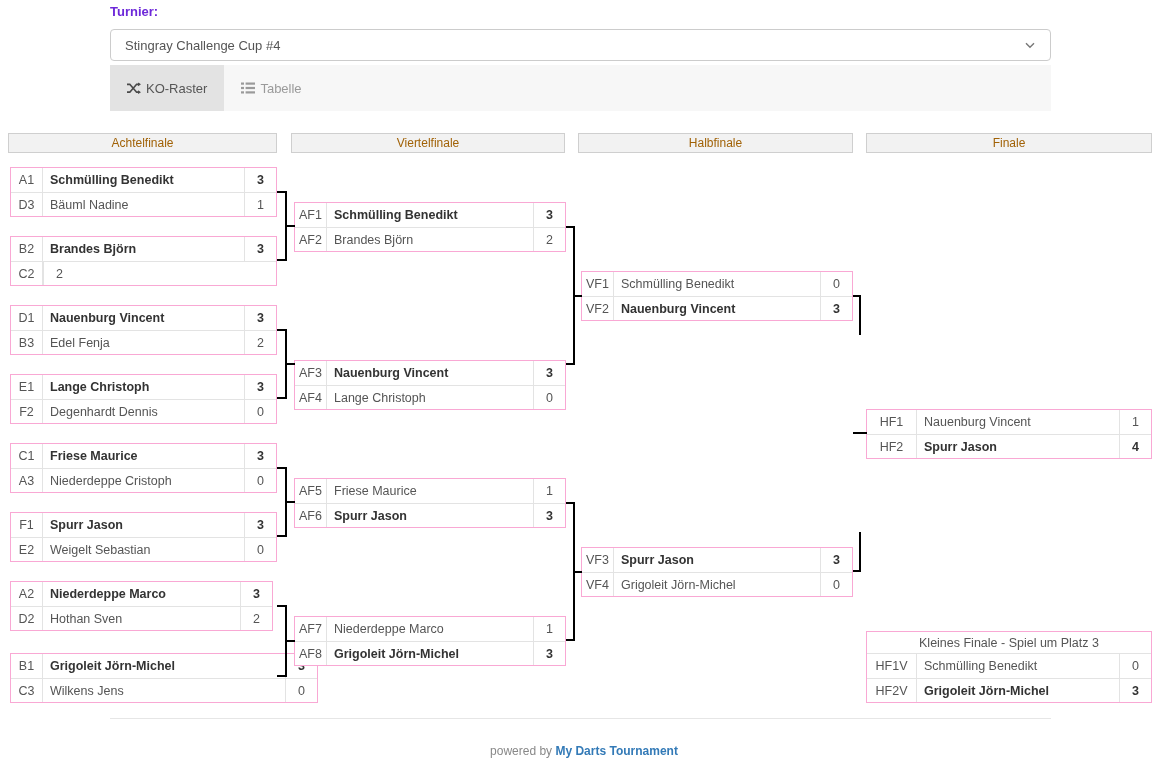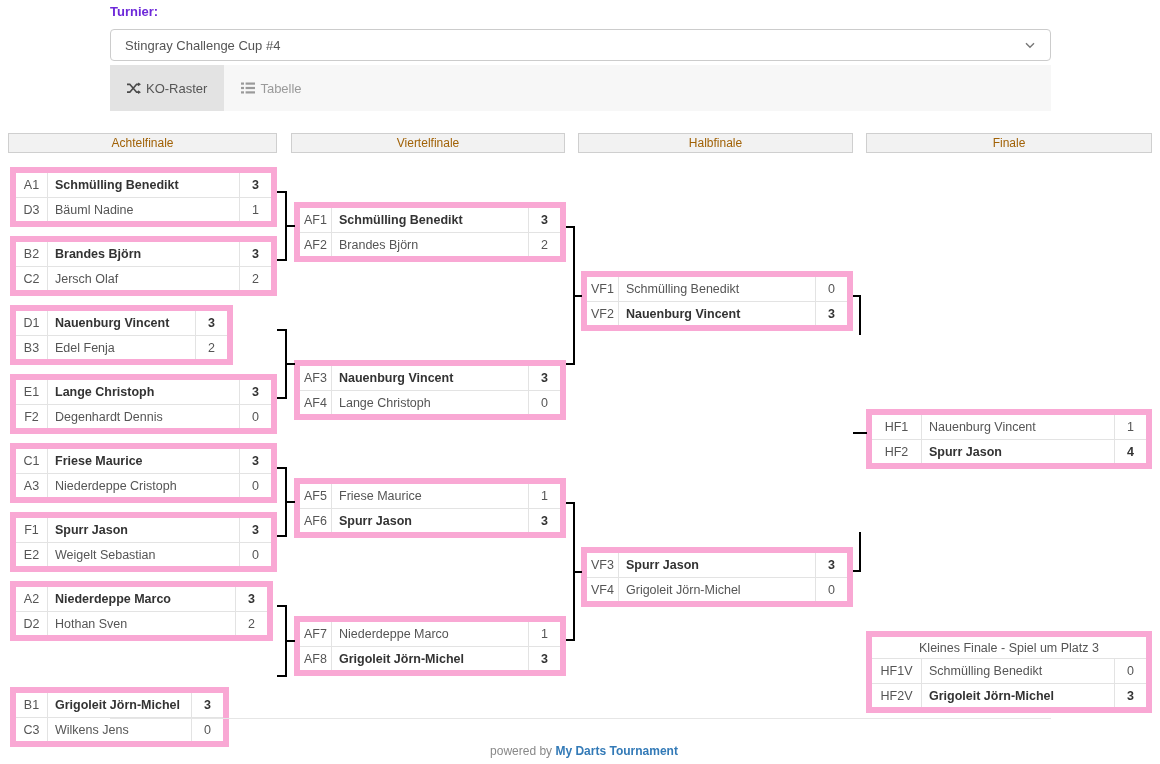--- a/index.html
+++ b/index.html
@@ -59,21 +59,21 @@
   .round-header {
     position: absolute; height: 20px;
     background: #f2f2f2; border: 1px solid #cfcfcf;
     display: flex; align-items: center; justify-content: center;
     font-size: 12px; color: #a16207;
   }
 
   
   .match {
     position: absolute;
-    border: 6px solid #f9a8d4;
+    border: 1px solid #f9a8d4;
     background: #ffffff;
     font-size: 12.5px;
   }
   .match .row {
     display: flex; height: 24px; align-items: stretch;
   }
   .match .row + .row { border-top: 1px solid #e3e3e3; }
   .match .seed {
     width: 32px; min-width: 32px;
     border-right: 1px solid #e3e3e3;
@@ -188,26 +188,25 @@
   </div>
 
   <div class="match" style="left:10px; top:236px; width:267px;">
     <div class="row winner">
       <span class="seed">B2</span>
       <span class="name">Brandes Björn</span>
       <span class="score">3</span>
     </div>
     <div class="row">
       <span class="seed">C2</span>
-      <span class="name">Jersch Olaf</span>
       <span class="score">2</span>
     </div>
   </div>
 
-  <div class="match" style="left:10px; top:305px; width:223px;">
+  <div class="match" style="left:10px; top:305px; width:267px;">
     <div class="row winner">
       <span class="seed">D1</span>
       <span class="name">Nauenburg Vincent</span>
       <span class="score">3</span>
     </div>
     <div class="row">
       <span class="seed">B3</span>
       <span class="name">Edel Fenja</span>
       <span class="score">2</span>
     </div>
@@ -258,21 +257,21 @@
       <span class="name">Niederdeppe Marco</span>
       <span class="score">3</span>
     </div>
     <div class="row">
       <span class="seed">D2</span>
       <span class="name">Hothan Sven</span>
       <span class="score">2</span>
     </div>
   </div>
 
-  <div class="match" style="left:10px; top:687px; width:219px;">
+  <div class="match" style="left:10px; top:653px; width:308px;">
     <div class="row winner">
       <span class="seed">B1</span>
       <span class="name">Grigoleit Jörn-Michel</span>
       <span class="score">3</span>
     </div>
     <div class="row">
       <span class="seed">C3</span>
       <span class="name">Wilkens Jens</span>
       <span class="score">0</span>
     </div>

